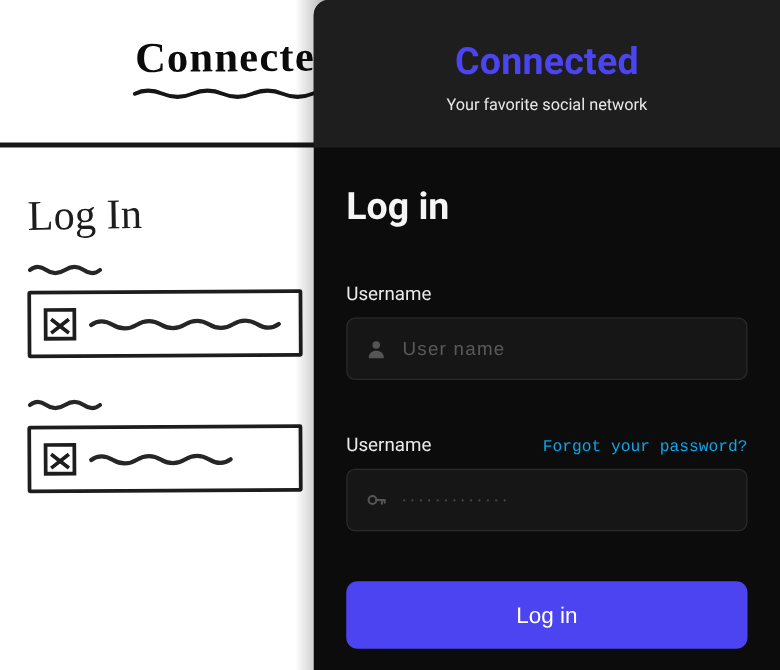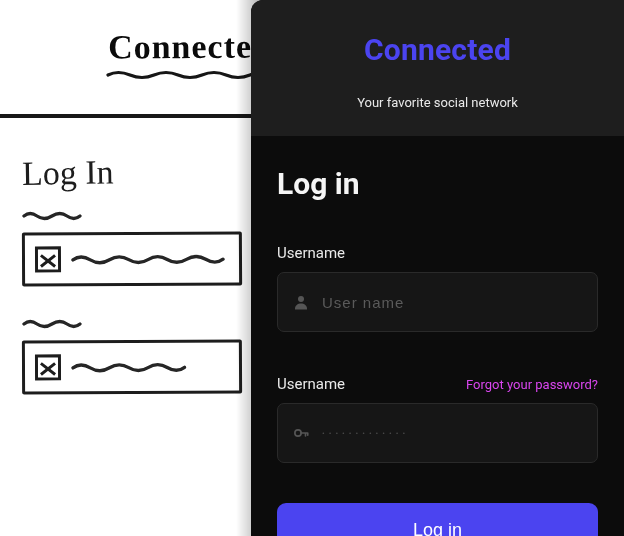--- a/index.html
+++ b/index.html
@@ -107,21 +107,21 @@
     text-align: center;
     padding: 32px 0 26px;
   }
   .app-brand {
     color: #4b44f0;
     font-size: 30px;
     font-weight: 700;
     letter-spacing: .2px;
   }
   .app-tagline {
-    margin-top: 28px;
+    margin-top: 10px;
     font-size: 13px;
     color: #e9e9e9;
   }
   .app-body {
     padding: 30px 26px 0 26px;
     flex: 1;
   }
   .app-heading {
     font-size: 30px;
     font-weight: 700;
@@ -135,29 +135,30 @@
     align-items: baseline;
     margin-bottom: 10px;
     margin-top: 43px;
   }
   .field-label {
     font-size: 15px;
     color: #eaeaea;
   }
   .forgot-link {
     font-size: 13px;
-    color: #d946ef;
+    color: #0ea5e9;
     text-decoration: none;
     cursor: pointer;
+    font-family: Liberation Mono, monospace;
   }
   .input-wrap {
     background: #161616;
     border: 1px solid #2a2a2a;
     border-radius: 7px;
-    height: 60px;
+    height: 50px;
     display: flex;
     align-items: center;
     padding: 0 14px;
     gap: 12px;
   }
   .input-wrap svg { flex-shrink: 0; }
   .text-input {
     flex: 1;
     background: transparent;
     border: none;

